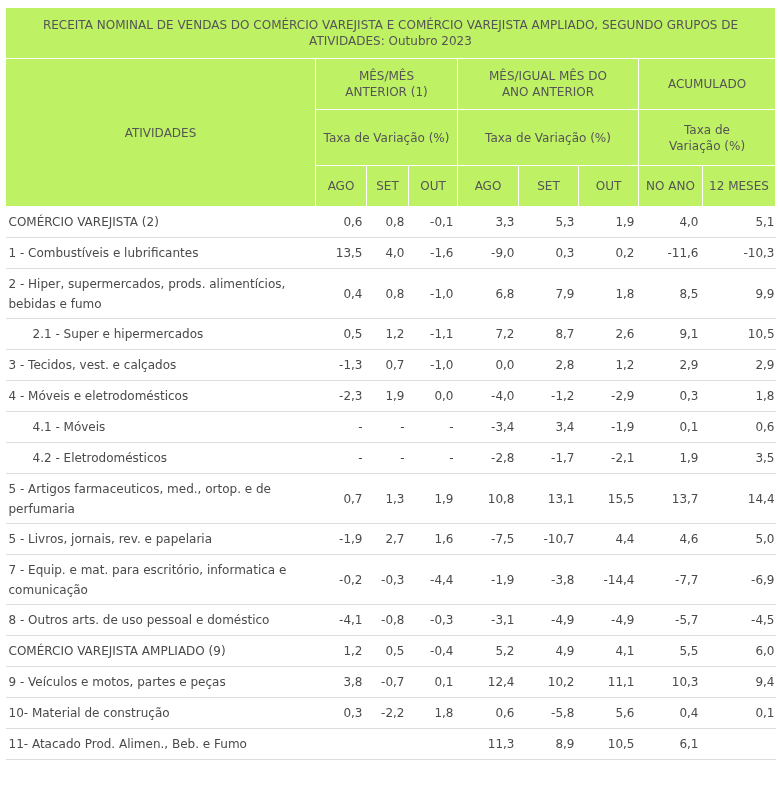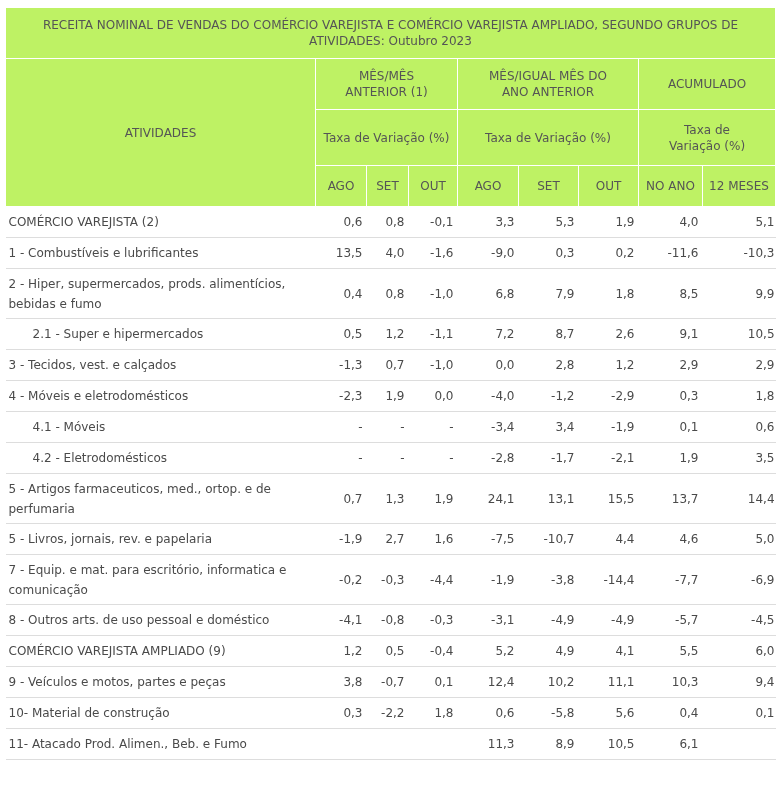--- a/index.html
+++ b/index.html
@@ -148,21 +148,21 @@
           <td>-1,7</td>
           <td>-2,1</td>
           <td>1,9</td>
           <td class="last">3,5</td>
         </tr>
         <tr class="tall">
           <td class="label">5 - Artigos farmaceuticos, med., ortop. e de perfumaria</td>
           <td>0,7</td>
           <td>1,3</td>
           <td>1,9</td>
-          <td>24,1</td>
+          <td>10,8</td>
           <td>13,1</td>
           <td>15,5</td>
           <td>13,7</td>
           <td class="last">14,4</td>
         </tr>
         <tr>
           <td class="label">5 - Livros, jornais, rev. e papelaria</td>
           <td>-1,9</td>
           <td>2,7</td>
           <td>1,6</td>

